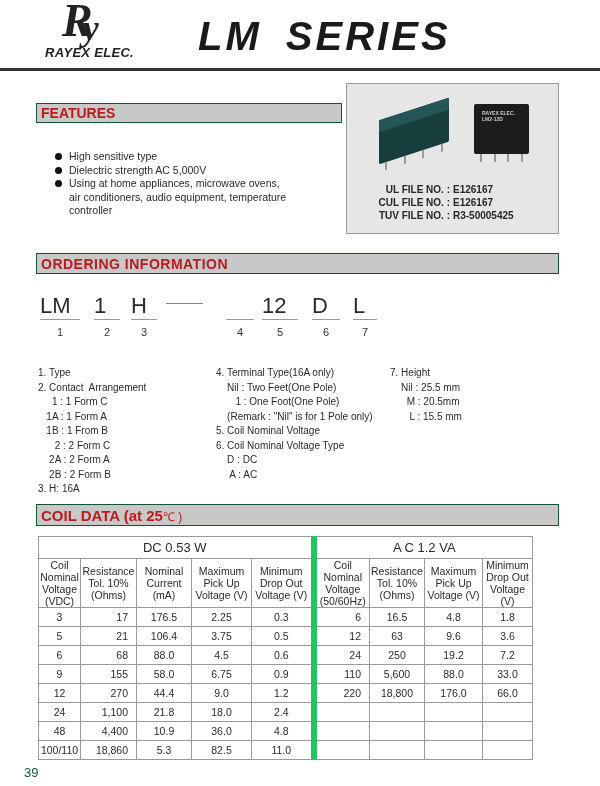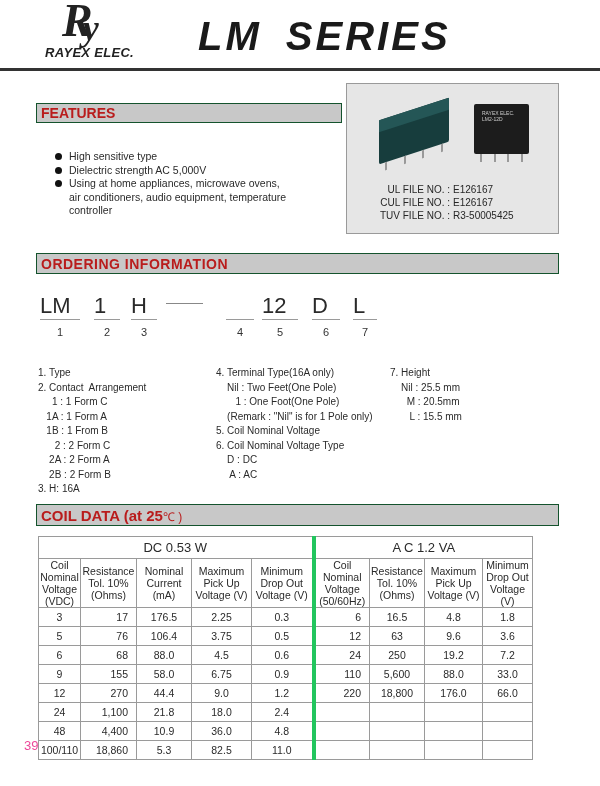--- a/index.html
+++ b/index.html
@@ -30,21 +30,21 @@
 
   
   .features-list { position: absolute; left: 38px; top: 134px; margin: 16px; padding: 0;
                    list-style: none; font-size: 10.5px; line-height: 13.5px; color: #2a2a2a; }
   .features-list li { position: relative; padding-left: 15px; }
   .features-list .bullet { position: absolute; left: 1px; top: 3px; width: 7px; height: 7px;
                            border-radius: 50%; background: #111; }
 
   
   .photo-panel { position: absolute; left: 346px; top: 83px; width: 213px; height: 151px;
-                 background: #e6e6e6; border: 1px solid #9a9a9a; box-sizing: border-box; }
+                 background: #e6e6e6; border: 1px solid #9a9a9a; box-sizing: border-box; font-weight: bold; }
   .relay1 { position: absolute; left: 32px; top: 25px; width: 70px; height: 44px;
             background: #173d3d; transform: skewY(-18deg); border-radius: 2px; }
   .relay1-top { position: absolute; left: 0; top: 0; width: 100%; height: 12px; background: #245656; }
   .relay1-pins, .relay2-pins { position: absolute; bottom: -8px; left: 6px; right: 6px; height: 8px;
                  display: flex; justify-content: space-between; }
   .relay1-pins i, .relay2-pins i { display: block; width: 2px; height: 8px; background: #999; }
   .relay2 { position: absolute; left: 127px; top: 20px; width: 55px; height: 50px;
             background: #1c1c1c; border-radius: 2px; }
   .relay2-label { position: absolute; left: 8px; top: 6px; font-size: 5px; color: #ccc; line-height: 6px; }
   .file-nos { position: absolute; left: 0; right: 0; top: 99px; font-size: 10px; line-height: 13px; color: #262626; }
@@ -62,24 +62,24 @@
   .legend-col { position: absolute; top: 366px; font-size: 10px; line-height: 14.5px; color: #2a2a2a; }
   .legend-col div { white-space: pre; }
 
   
   .coil-table { position: absolute; left: 38px; top: 536px; border-collapse: collapse;
                 font-size: 10.5px; color: #2a2a2a; }
   .coil-table td { border: 1px solid #9a9a9a; padding: 0; text-align: center; vertical-align: middle; }
   .coil-table .group-head { height: 22px; font-size: 13px; }
   .coil-table .col-head td { height: 48px; line-height: 12px; }
   .coil-table .data-row td { height: 18px; }
-  .coil-table .sep { border-left: 4px solid #22c55e; margin-left: 48px; }
+  .coil-table .sep { border-left: 6px solid #22c55e; margin-left: 48px; }
   .coil-table .r { text-align: right; padding-right: 8px; }
 
-  .page-num { position: absolute; left: 24px; top: 738px; font-size: 13px; color: #ec4899; }
+  .page-num { position: absolute; left: 24px; top: 765px; font-size: 13px; color: #14532d; }
 </style>
 </head>
 <body>
 
 <div class="logo-mark">R<span class="y">y</span></div>
 <div class="company">RAYEX ELEC.</div>
 <div class="series-title">LM  SERIES</div>
 <div class="header-rule"></div>
 
 <div class="section-bar features-bar">FEATURES</div>
@@ -239,21 +239,21 @@
         <td>176.5</td>
         <td>2.25</td>
         <td>0.3</td>
         <td class="sep r" style="text-align: right;">6</td>
         <td class="">16.5</td>
         <td class="">4.8</td>
         <td class="">1.8</td>
       </tr>
       <tr class="data-row">
         <td>5</td>
-        <td class="r">76</td>
+        <td class="r">21</td>
         <td>106.4</td>
         <td>3.75</td>
         <td>0.5</td>
         <td class="sep r" style="text-align: right;">12</td>
         <td class="">63</td>
         <td class="">9.6</td>
         <td class="">3.6</td>
       </tr>
       <tr class="data-row">
         <td>6</td>

